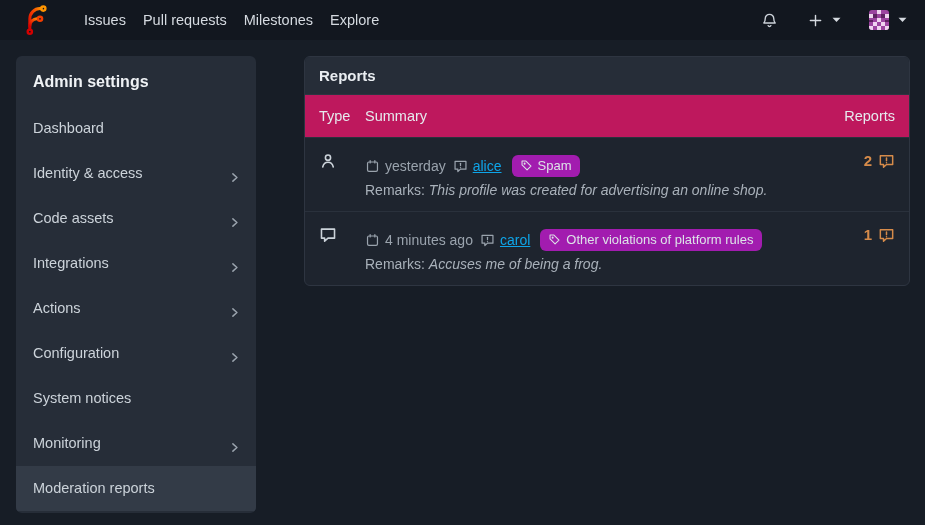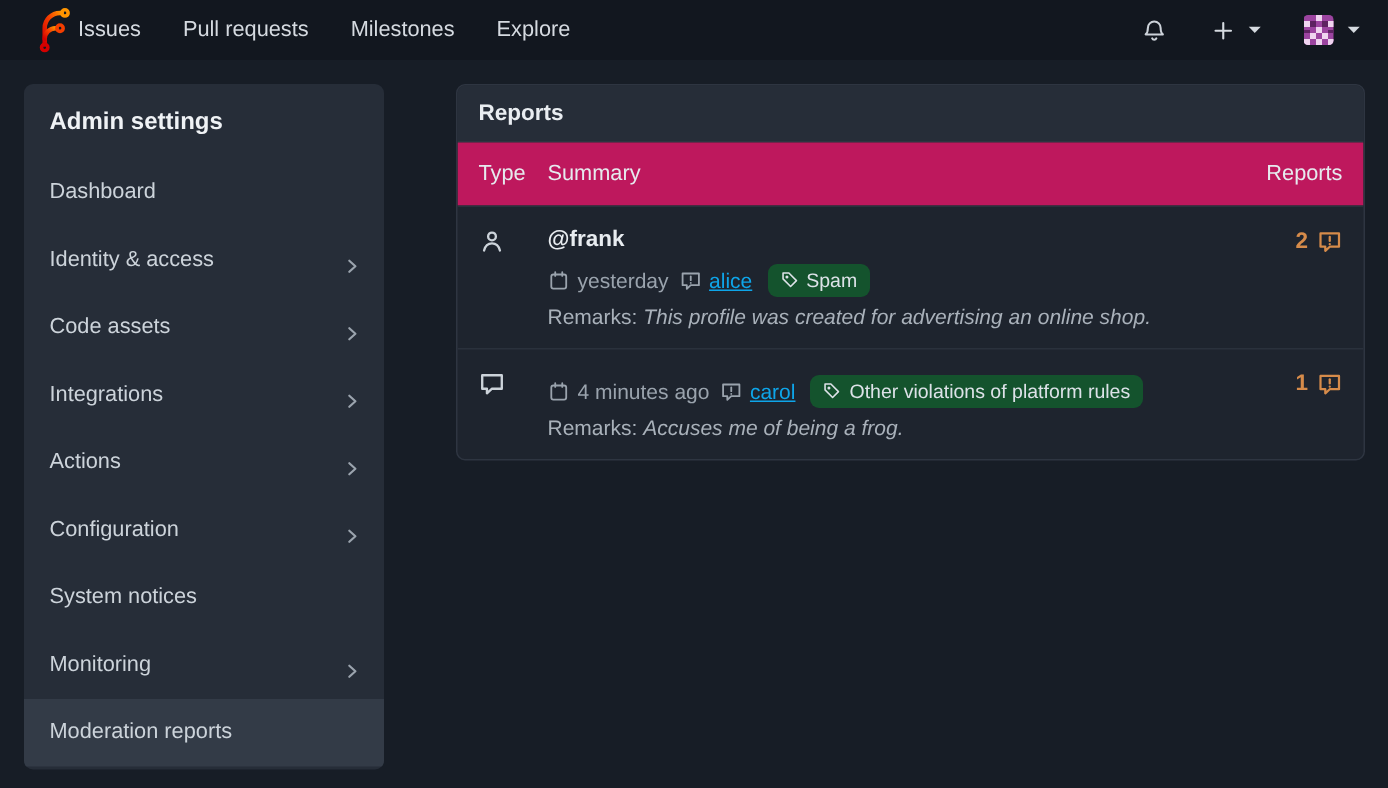--- a/index.html
+++ b/index.html
@@ -12,21 +12,21 @@
   }
   
   .navbar {
     height: 40px;
     background: #12171f;
     display: flex;
     align-items: center;
     padding: 0 18px 0 22px;
   }
   .logo { width: 30px; height: 30px; display: flex; align-items: center; cursor: pointer; }
-  .nav-links { display: flex; gap: 28px; }
+  .nav-links { display: flex; gap: 17px; margin-left: 32px; }
   .nav-link { color: #d5dae0; font-size: 14.5px; cursor: pointer; }
   .nav-right { margin-left: auto; display: flex; align-items: center; }
   .icon-btn { display: flex; align-items: center; cursor: pointer; color: #ccd2d9; }
   .bell { margin-right: 30px; }
   .plus-group { display: flex; align-items: center; gap: 9px; margin-right: 28px; }
   .caret { display: inline-block; }
   .avatar-group { display: flex; align-items: center; gap: 9px; }
   .avatar { width: 20px; height: 20px; border-radius: 3px; overflow: hidden; display: block; }
   
   .page {
@@ -111,21 +111,21 @@
     margin-top: 6px;
     color: #9aa3ad;
     font-size: 14px;
   }
   .meta-item { display: flex; align-items: center; gap: 5px; }
   .reporter { color: #0ea5e9; cursor: pointer; text-decoration: underline; }
   .badge {
     display: inline-flex;
     align-items: center;
     gap: 5px;
-    background: #14532d;
+    background: #a21caf;
     color: #dde2e8;
     border-radius: 6px;
     padding: 2px 9px 3px 8px;
     font-size: 13px;
     line-height: 17px;
     margin-left: 3px;
   }
   .remarks {
     margin-top: 5px;
     font-size: 14px;
@@ -289,21 +289,20 @@
     </div>
 
     <div class="row">
       <div class="row-type">
         <svg width="18" height="18" viewBox="0 0 16 16" fill="none" stroke="currentColor" stroke-width="1.4" stroke-linecap="round" stroke-linejoin="round">
           <circle cx="8" cy="5" r="2.3"></circle>
           <path d="M3.3 13.3c.7-2.8 2.5-4.2 4.7-4.2s4 1.4 4.7 4.2"></path>
         </svg>
       </div>
       <div class="row-main">
-        <div class="row-title">@frank</div>
         <div class="meta">
           <span class="meta-item">
             <svg width="15" height="15" viewBox="0 0 16 16" fill="none" stroke="currentColor" stroke-width="1.3" stroke-linecap="round">
               <rect x="2.7" y="3.2" width="10.6" height="10.1" rx="1.5"></rect>
               <path d="M5.5 1.6v2.6M10.5 1.6v2.6"></path>
             </svg>
             <span>yesterday</span>
           </span>
           <span class="meta-item">
             <svg width="15" height="15" viewBox="0 0 16 16" fill="none" stroke="currentColor" stroke-width="1.3" stroke-linecap="round" stroke-linejoin="round">

